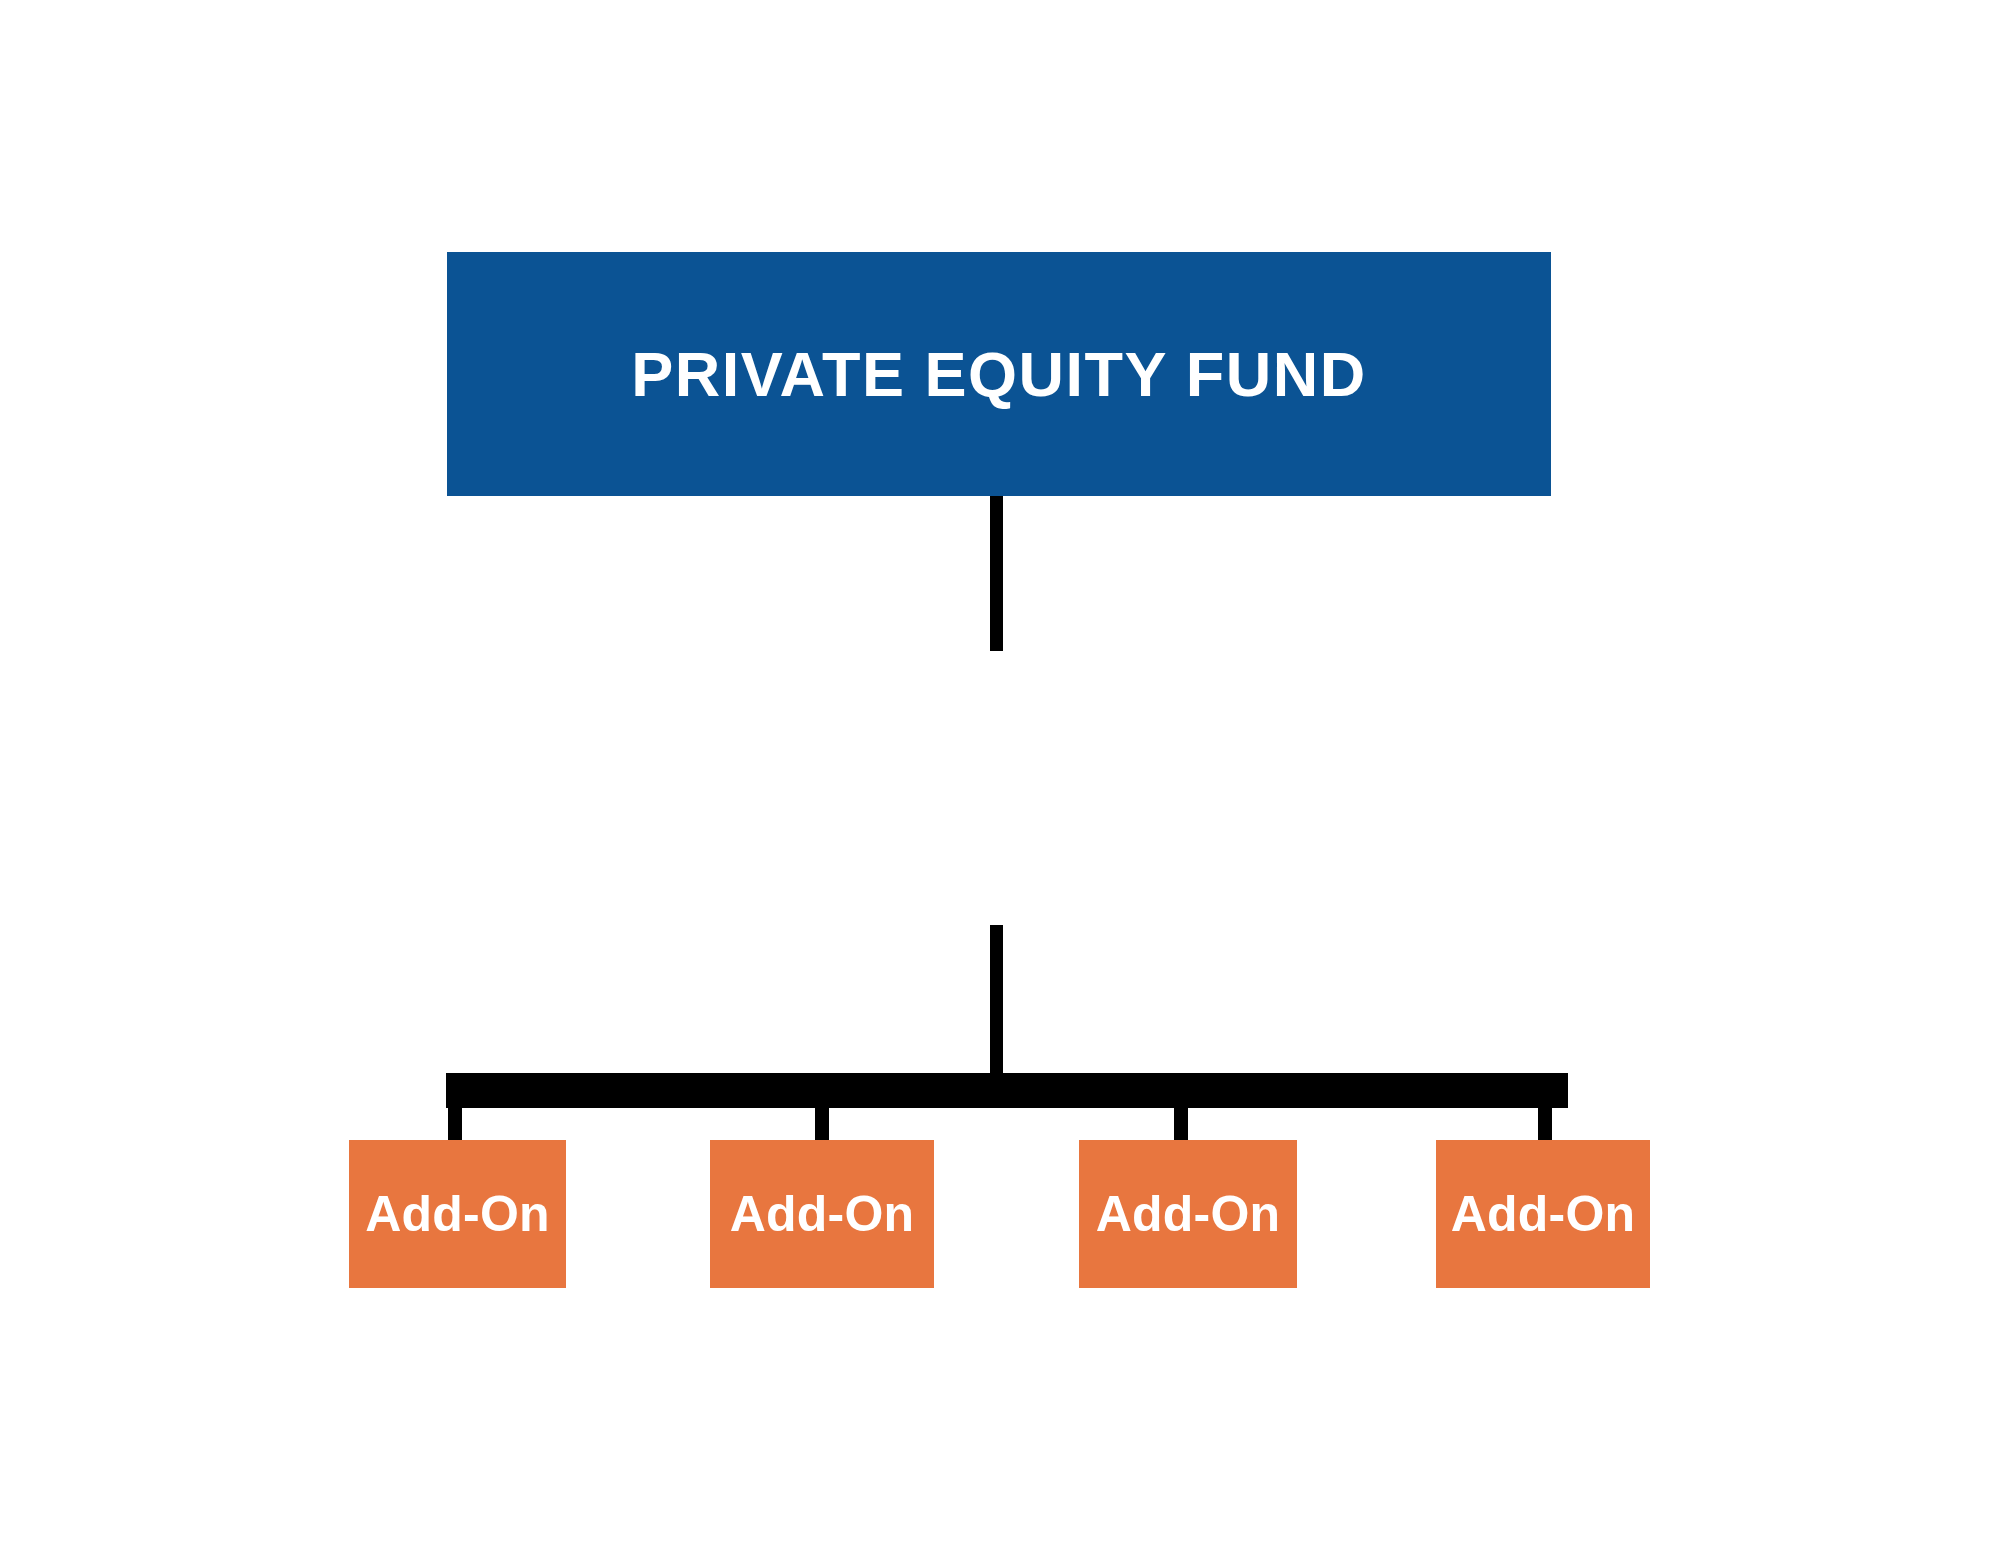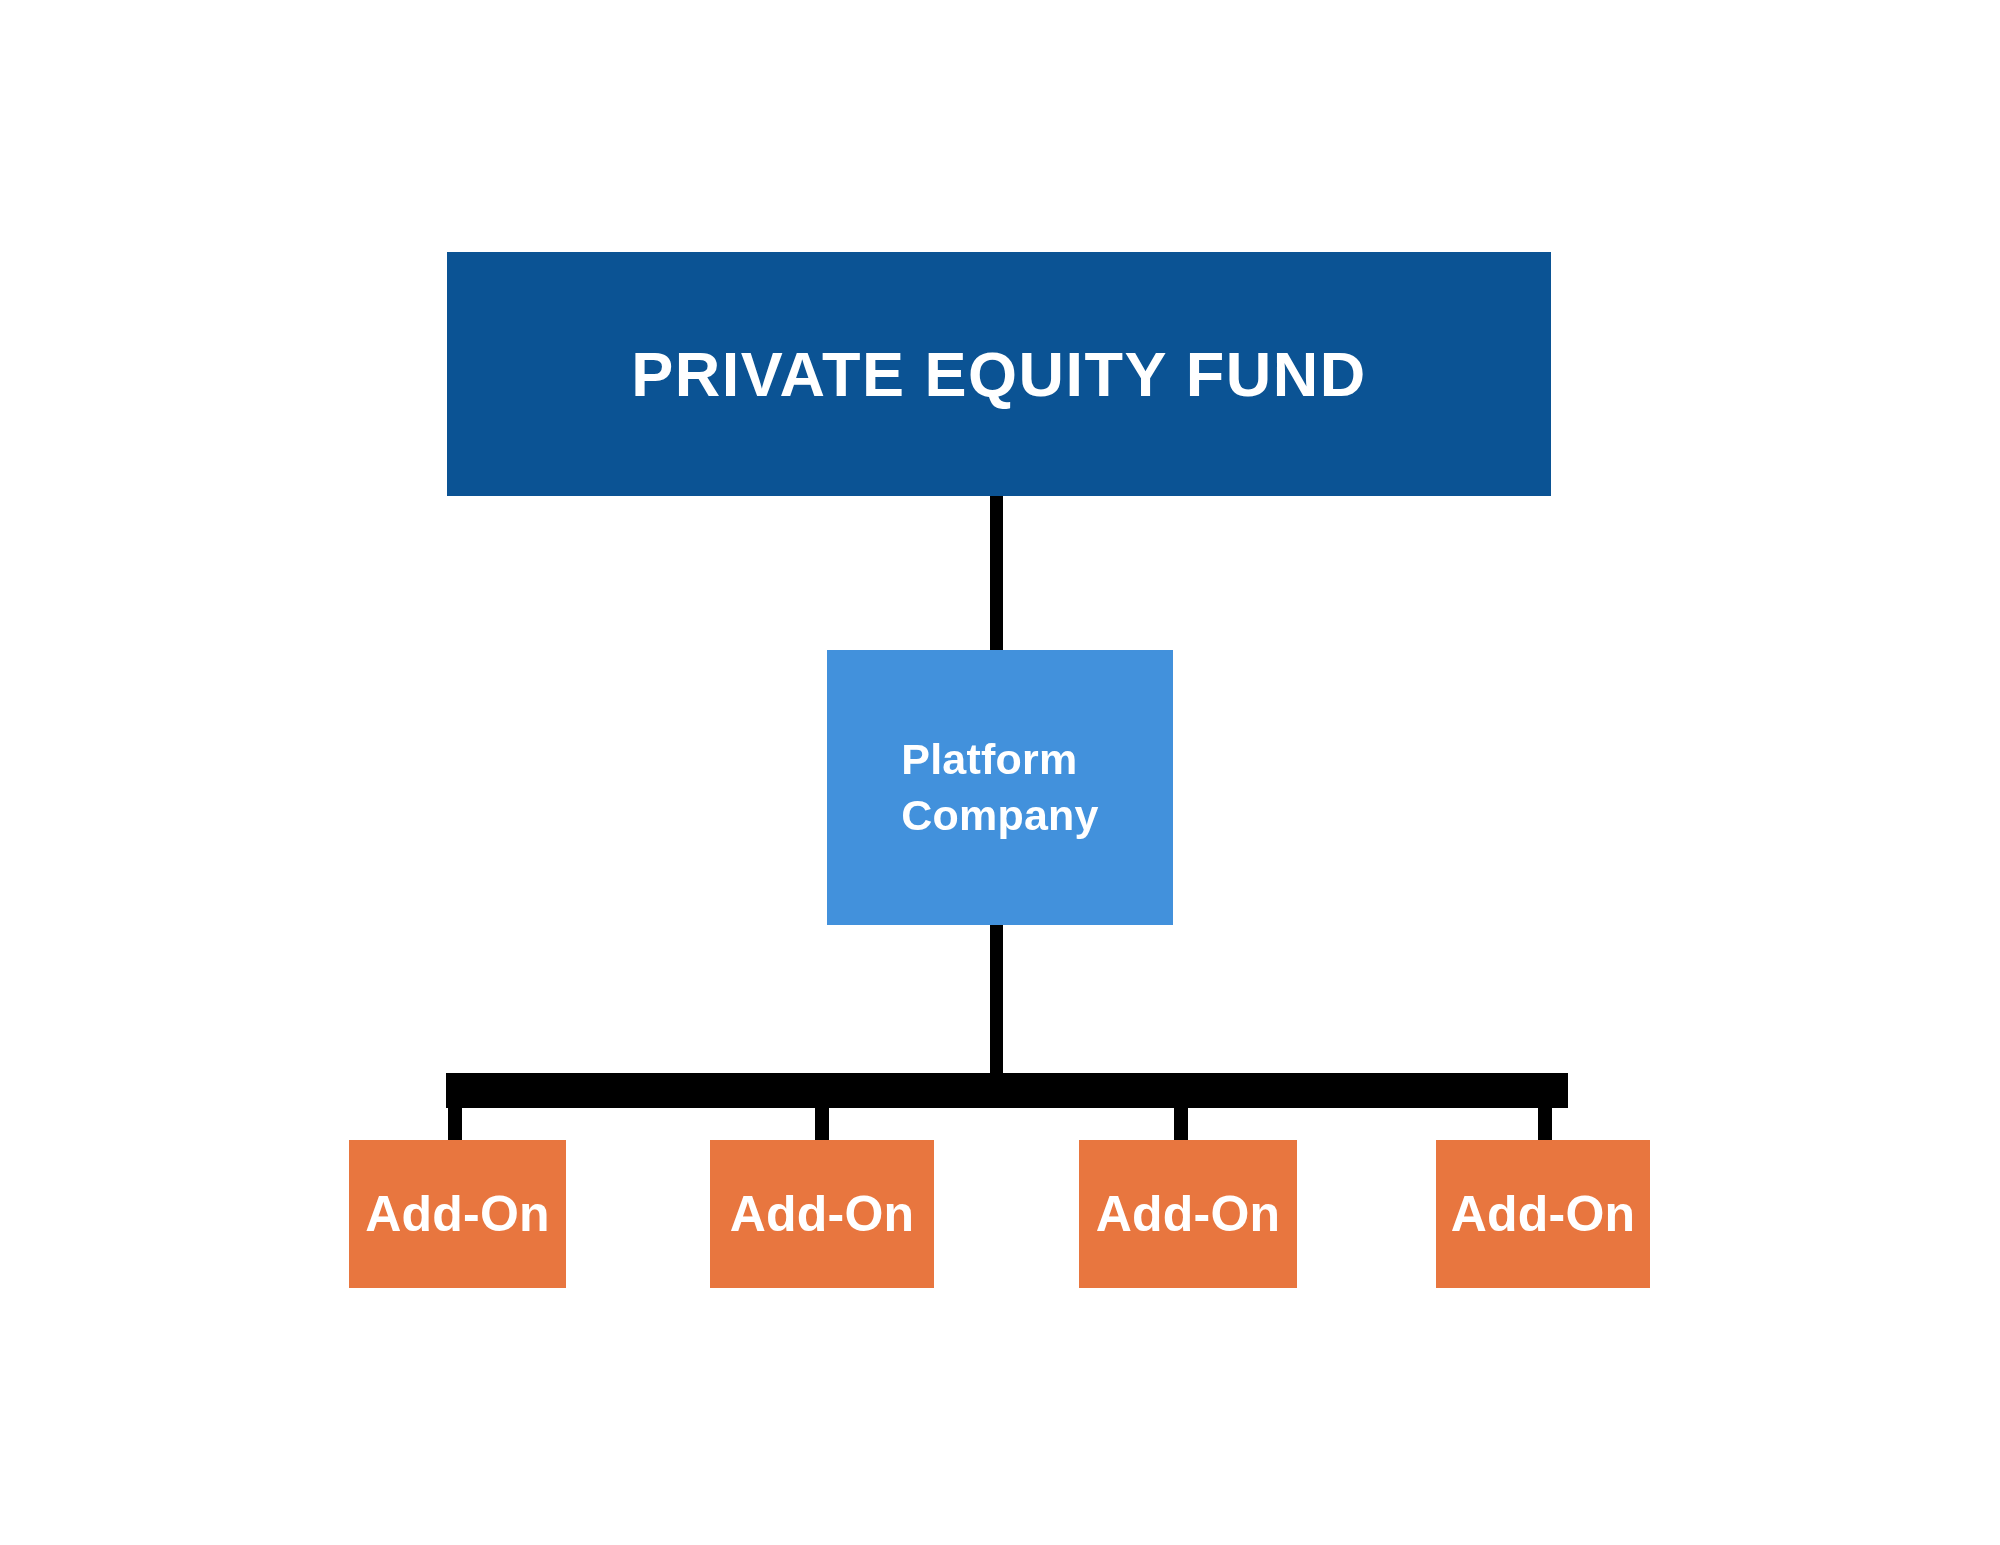--- a/index.html
+++ b/index.html
@@ -25,20 +25,21 @@
     background: #000000;
   }
 
   
   .node {
     position: absolute;
     box-sizing: border-box;
     display: flex;
     align-items: center;
     justify-content: center;
+    text-align: center;
     color: #ffffff;
     font-weight: bold;
     line-height: 1.12;
     letter-spacing: 0.2px;
     user-select: none;
   }
 
   .node-fund {
     left: 447px;
     top: 252px;
@@ -80,24 +81,20 @@
 <body>
 
 <div id="canvas">
 
   <div class="node node-fund">
     <span class="node-label">PRIVATE EQUITY FUND</span>
   </div>
 
   <div class="conn" style="left:990px; top:496px; width:13px; height:155px;"></div>
 
-  <div class="node node-platform">
-    <span class="node-label">Platform
-Company</span>
-  </div>
 
   <div class="conn" style="left:990px; top:925px; width:13px; height:150px;"></div>
 
   <div class="conn" style="left:446px; top:1073px; width:1122px; height:35px;"></div>
 
   <div class="conn" style="left:448px; top:1108px; width:14px; height:34px;"></div>
   <div class="conn" style="left:815px; top:1108px; width:14px; height:34px;"></div>
   <div class="conn" style="left:1174px; top:1108px; width:14px; height:34px;"></div>
   <div class="conn" style="left:1538px; top:1108px; width:14px; height:34px;"></div>
 

